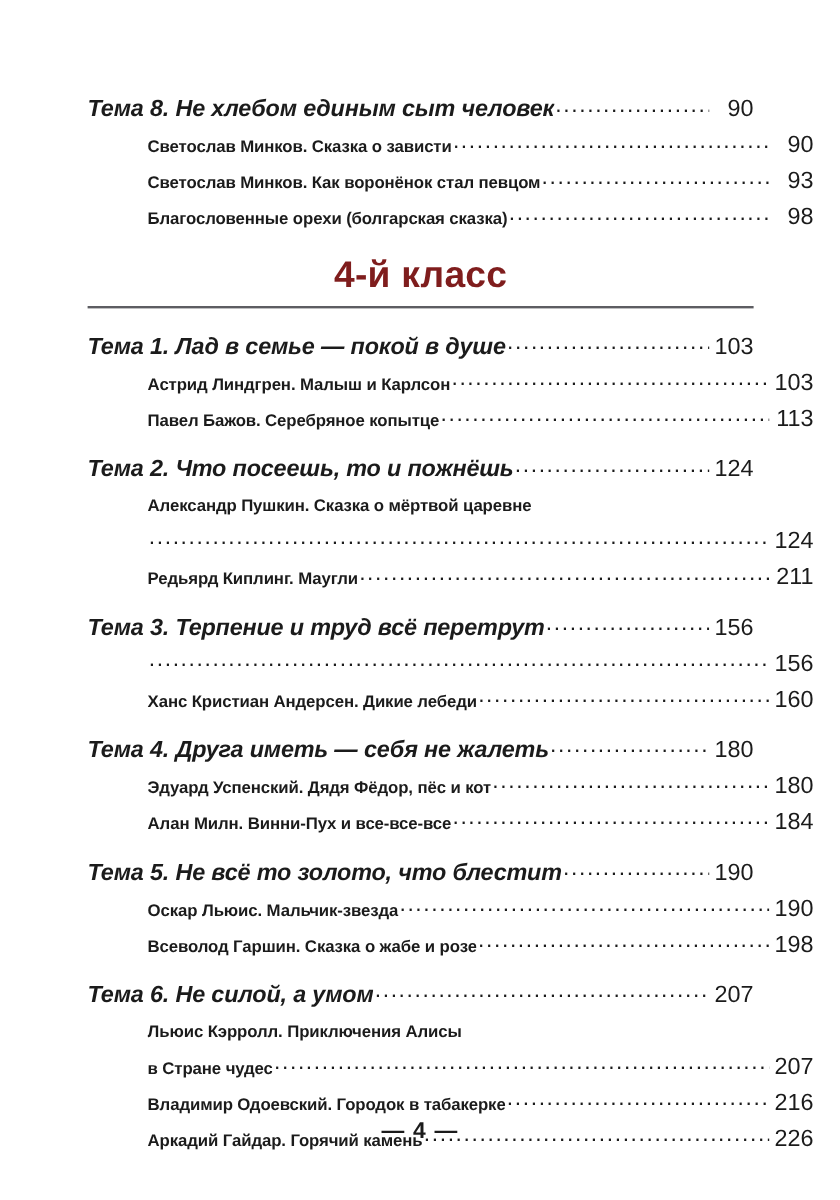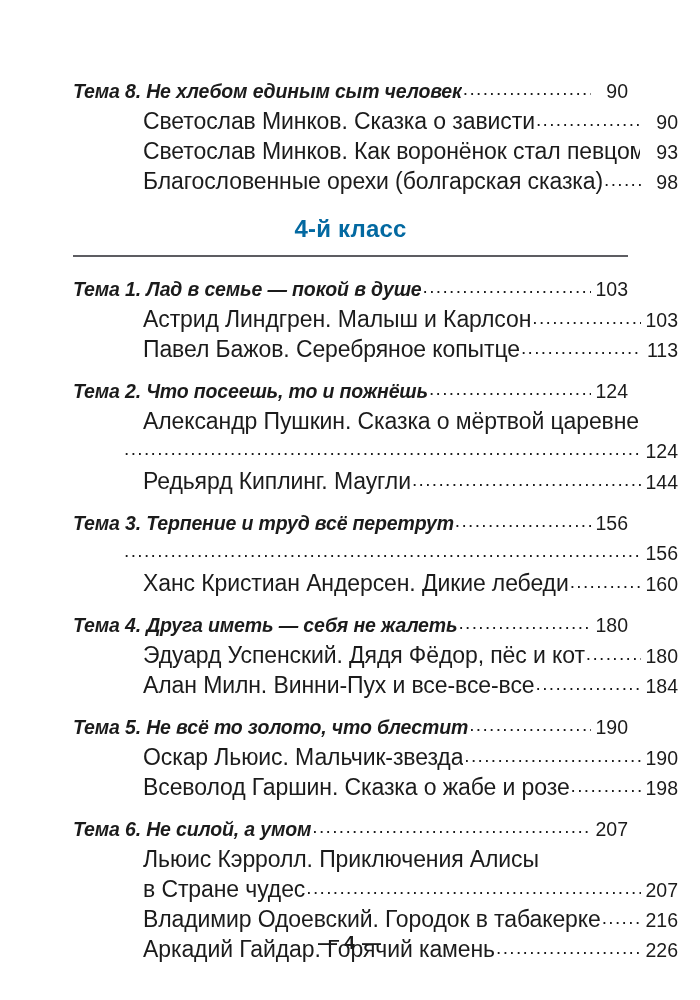--- a/index.html
+++ b/index.html
@@ -95,24 +95,23 @@
     font-style: normal;
     font-weight: 400;
     font-size: 19.5px;
   }
 
   
   .row-entry {
     padding-left: 50px;
   }
   .row-entry .label {
-    font-weight: 400;
-    font-size: 23px;
+    font-weight: 700;
+    font-size: 14px;
     letter-spacing: -0.1px;
-    margin-left: 20px;
   }
   .row-entry .page-no {
     font-weight: 400;
     font-size: 19.5px;
   }
 
   
   .row-entry.no-leader .leader::before {
     content: "";
   }
@@ -121,24 +120,24 @@
   }
 
   
   .section-head {
     margin-top: 18px;
     margin-bottom: 0;
   }
   .section-title {
     text-align: center;
     font-weight: 700;
-    font-size: 24px;
+    font-size: 31px;
     line-height: 30px;
     letter-spacing: 0.2px;
-    color: #0369a1;
+    color: #7f1d1d;
   }
   .section-rule {
     width: 555px;
     height: 2px;
     background: #5d5d62;
     margin-top: 11px;
     margin-bottom: 17px;
   }
 
   
@@ -221,21 +220,21 @@
             <span class="leader"></span>
             <span class="page-no"></span>
           </div>
           <div class="toc-row row-entry">
             <span class="leader"></span>
             <span class="page-no">124</span>
           </div>
           <div class="toc-row row-entry">
             <span class="label">Редьярд Киплинг. Маугли</span>
             <span class="leader"></span>
-            <span class="page-no">144</span>
+            <span class="page-no">211</span>
           </div>
         </div>
         <div class="toc-block">
           <div class="toc-row row-theme">
             <span class="label">Тема 3. Терпение и труд всё перетрут</span>
             <span class="leader"></span>
             <span class="page-no">156</span>
           </div>
           <div class="toc-row row-entry">
             <span class="leader"></span>

